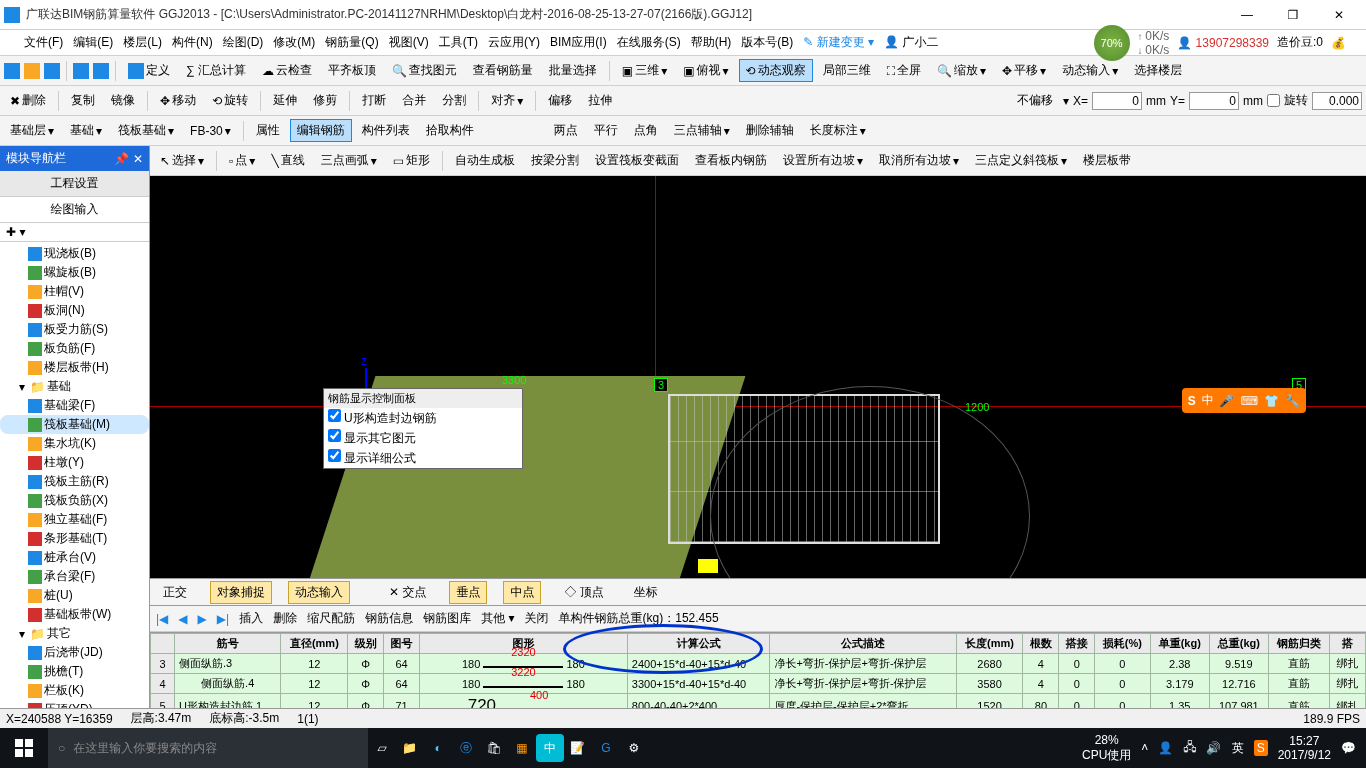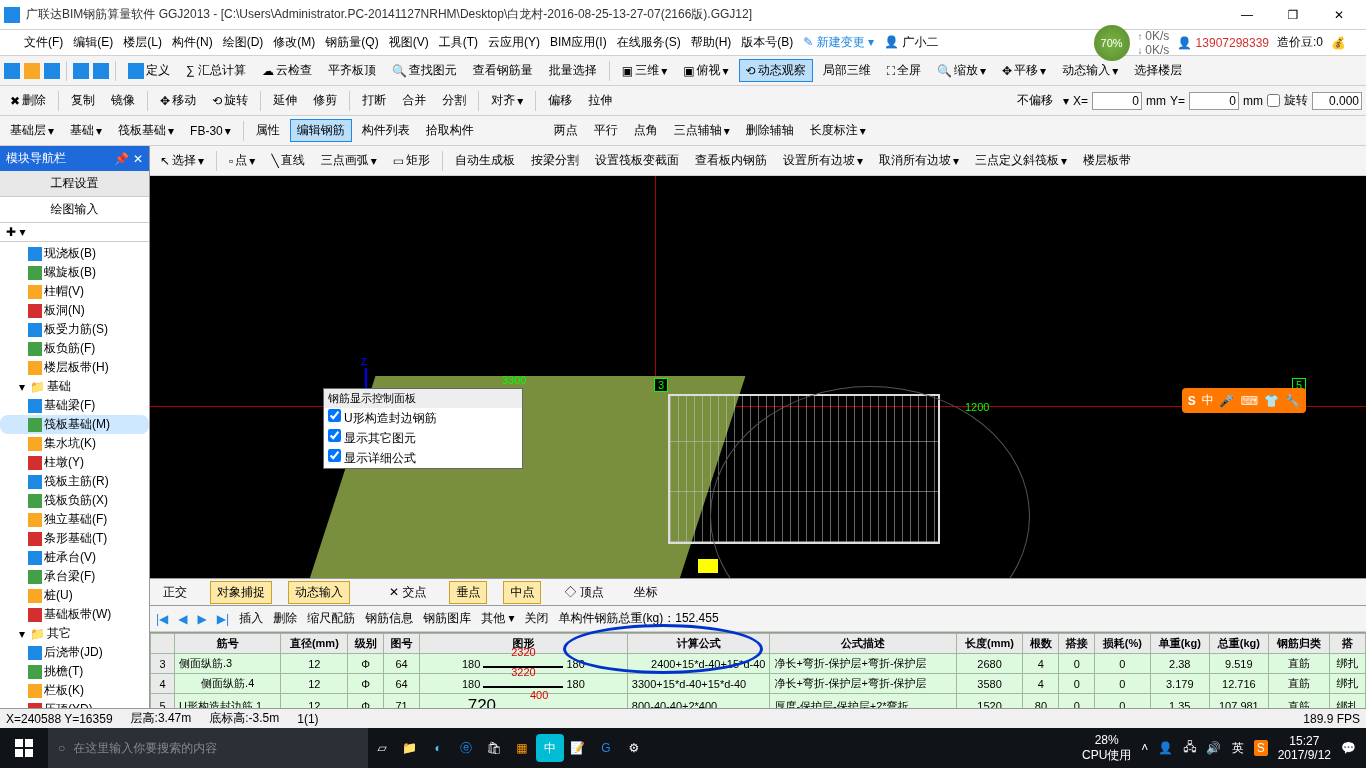--- a/index.html
+++ b/index.html
@@ -397,21 +397,21 @@
               <th>钢筋归类</th>
               <th>搭</th>
             </tr>
             <tr>
               <td class="rownum">3</td>
               <td style="text-align:left">侧面纵筋.3</td>
               <td>12</td>
               <td>Φ</td>
               <td>64</td>
               <td style="min-width:180px"><span style="font-size:11px">180</span> <span class="shape-bar" style="width:80px"><span class="num">2320</span></span> <span style="font-size:11px">180</span></td>
-              <td style="text-align:right">2400+15*d-40+15*d-40</td>
+              <td style="text-align:left">2400+15*d-40+15*d-40</td>
               <td style="text-align:left">净长+弯折-保护层+弯折-保护层</td>
               <td>2680</td>
               <td>4</td>
               <td>0</td>
               <td>0</td>
               <td>2.38</td>
               <td>9.519</td>
               <td>直筋</td>
               <td>绑扎</td>
             </tr>

